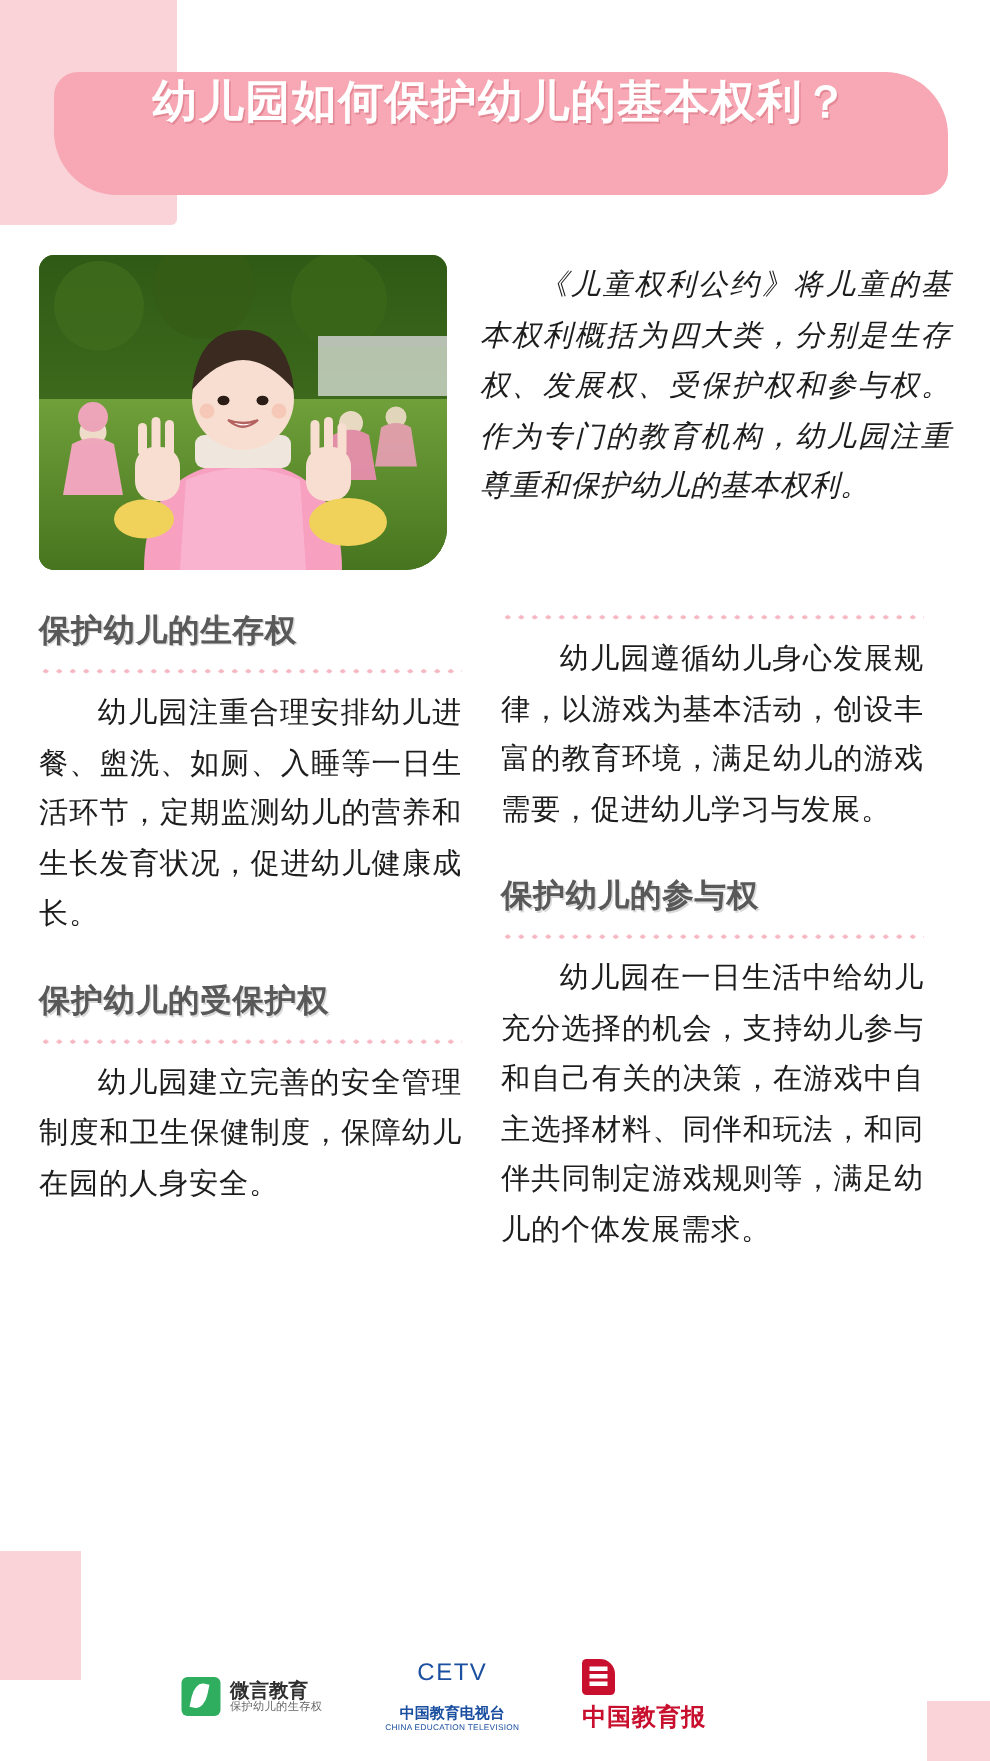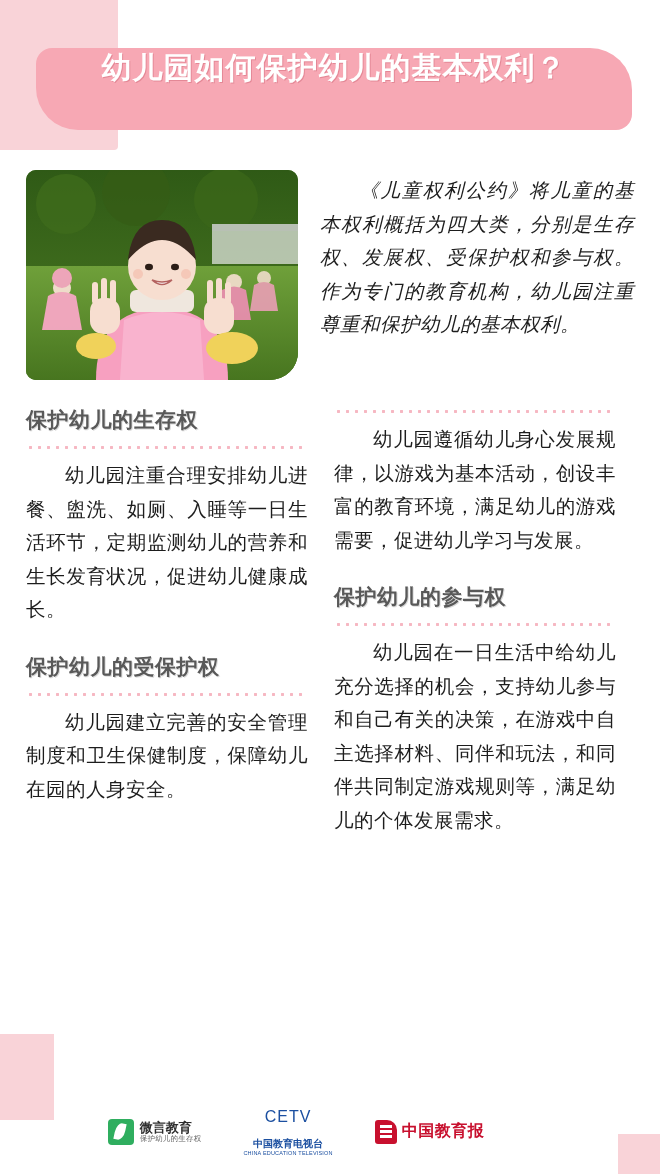--- a/index.html
+++ b/index.html
@@ -153,21 +153,21 @@
     border-radius: 60% 0 60% 0;
     transform: rotate(12deg);
   }
   .logo-wy-text { line-height: 1.1; }
   .logo-wy-text .t1 { font-size: 13px; color: #2e2e2e; font-weight: bold; }
   .logo-wy-text .t2 { font-size: 7.5px; color: #666; letter-spacing: 0.2px; }
   .logo-cetv { text-align: center; line-height: 1.15; }
   .logo-cetv .c1 { font-size: 16px; font-weight: normal; color: #1b4fa0; letter-spacing: 1px; }
   .logo-cetv .c2 { font-size: 10px; color: #1b4fa0; font-weight: bold; margin-top: 12px; }
   .logo-cetv .c3 { font-size: 5.5px; color: #1b4fa0; letter-spacing: 0.2px; }
-  .logo-zgjyb { display:flex; align-items:center; gap:5px; }
+  .logo-zgjyb { display:flex; align-items:flex-start; gap:5px;flex-direction:column; }
   .logo-zgjyb .mark {
     width: 22px; height: 24px;
     background: #c8102e;
     border-radius: 3px 10px 3px 3px;
     position: relative;
   }
   .logo-zgjyb .mark::after{
     content:"";
     position:absolute; left:5px; top:5px;
     width:12px; height:3px; background:#fff;

